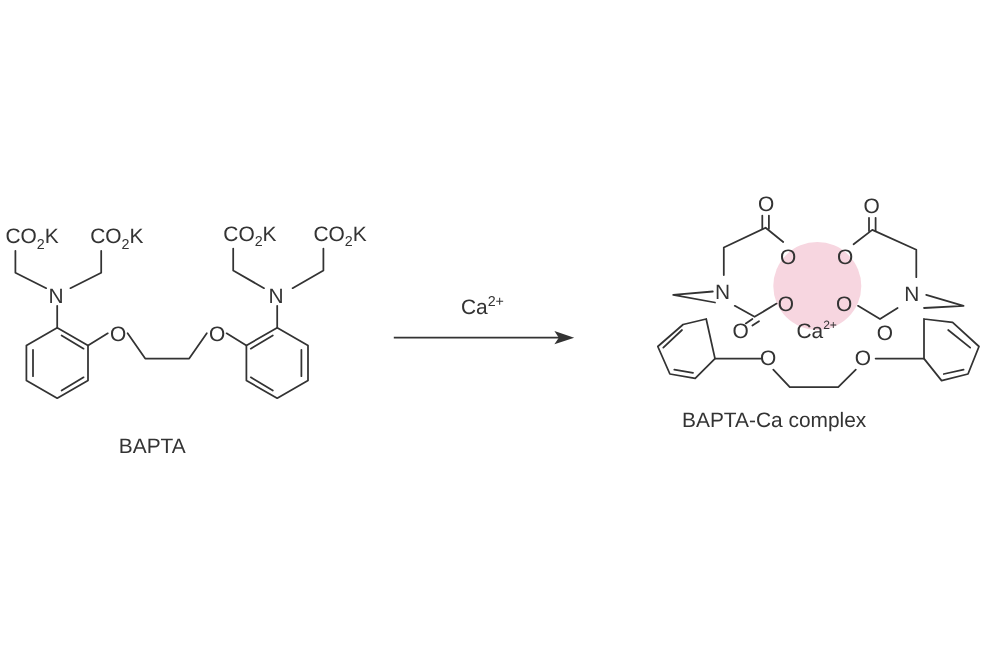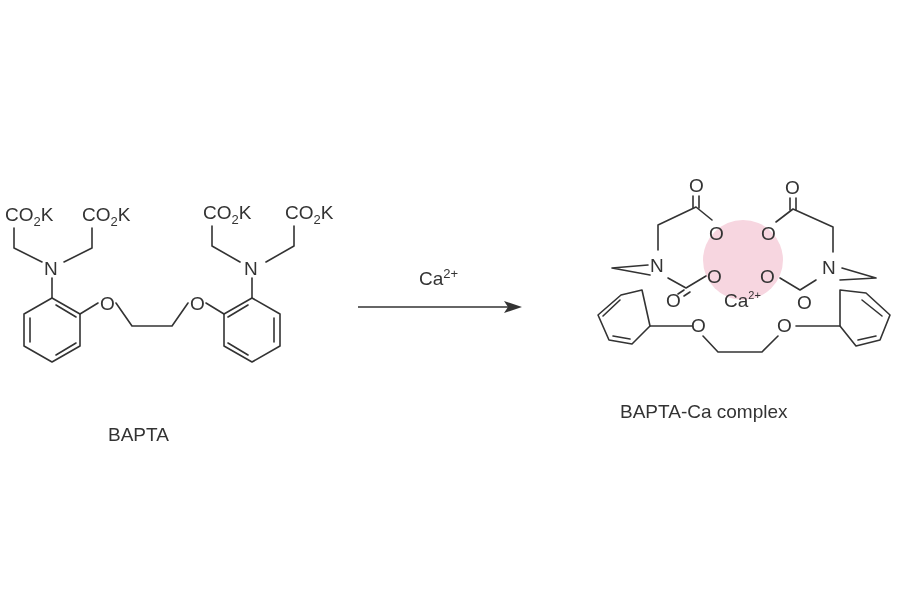--- a/index.html
+++ b/index.html
@@ -91,14 +91,14 @@
 
     <path class="bond" d="M840 290 L866 293 L890 315 L880 340 L856 346 L840 326 L840 290"></path>
     <path class="bond" d="M862 300 L882 316 M858 340 L876 336"></path>
   </g>
 </svg>
 
 <div class="cap" style="left:419px; top:266px;">
   <span>Ca</span><sup style="font-size:13px;">2+</sup>
 </div>
 
-<div class="cap" style="left:108px; top:396px;margin-top:28px;">BAPTA</div>
-<div class="cap" style="left:620px; top:401px;">BAPTA-Ca complex</div>
+<div class="cap" style="left:108px; top:396px;">BAPTA</div>
+<div class="cap" style="left:620px; top:372px;">BAPTA-Ca complex</div>
 
 </body></html>

